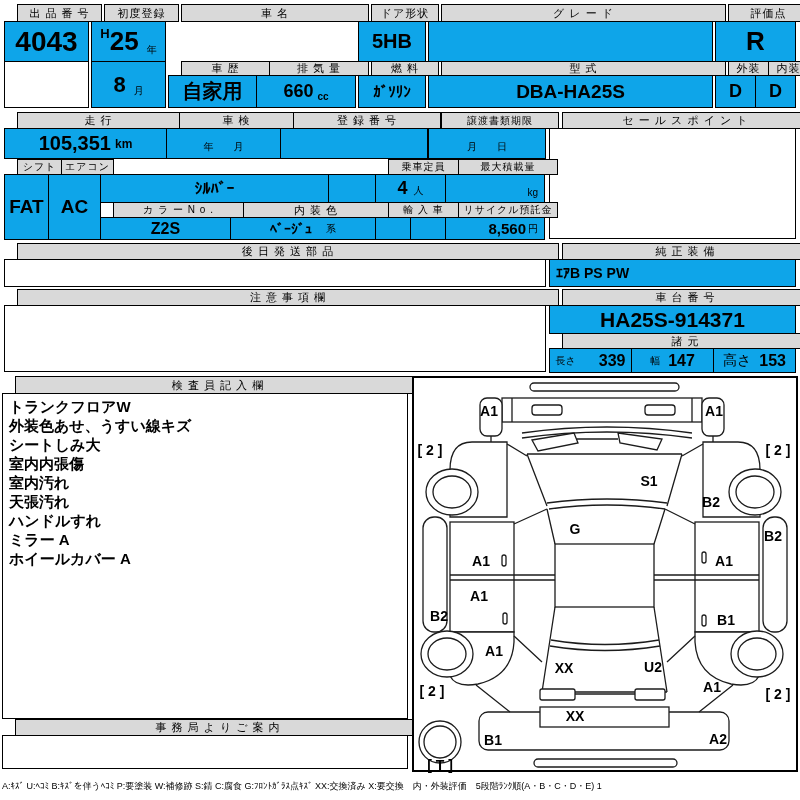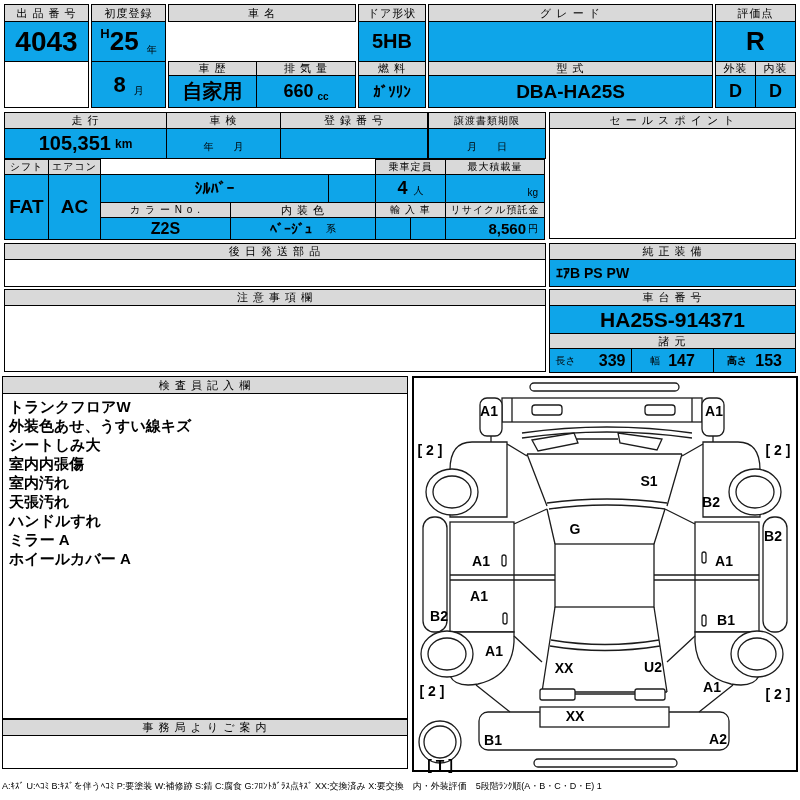--- a/index.html
+++ b/index.html
@@ -1,19 +1,19 @@
 <!DOCTYPE html>
 <html><head>
 <meta charset="utf-8">
 <style>
   html,body{margin:0;padding:0;background:#fff;}
   #sheet{position:relative;width:800px;height:800px;background:#fff;color:#000;
          font-family:"Liberation Sans","DejaVu Sans",sans-serif;overflow:hidden;}
   .h{position:absolute;box-sizing:border-box;border:1px solid #000;background:#d9d9d9;
-     display:flex;align-items:center;justify-content:center;font-size:11px;letter-spacing:1px;white-space:nowrap;}
+     display:flex;align-items:center;justify-content:center;font-size:11px;letter-spacing:1px;white-space:nowrap;margin-left:13px;}
   .v{position:absolute;box-sizing:border-box;border:1px solid #000;background:#0ea5e9;
      display:flex;align-items:center;justify-content:center;font-weight:bold;white-space:nowrap;text-align:center;}
   .bx{position:absolute;box-sizing:border-box;border:1px solid #000;background:#fff;}
   .rt{justify-content:flex-end;padding-right:6px;}
   .lt{justify-content:flex-start;padding-left:6px;}
   #diagram{position:absolute;left:412px;top:376px;width:386px;height:396px;
            box-sizing:border-box;border:2px solid #000;background:#fff;}
   #dsvg{position:absolute;left:0;top:0;}
   #dsvg path,#dsvg rect,#dsvg line,#dsvg ellipse,#dsvg circle{stroke:#1c1c1c;stroke-width:1.3;fill:none;}
   #dsvg .w{fill:#ffffff;}
@@ -128,21 +128,21 @@
   <div class="h" style="left:549px;top:333px;width:247px;height:16px">諸 元</div>
   <div class="v" style="left:549px;top:348px;width:83px;height:25px">
     <span style="font-size:10px;font-weight:normal">長さ</span>
       <span style="font-size:16px;margin-left:23px">339</span>
   </div>
   <div class="v" style="left:631px;top:348px;width:83px;height:25px">
     <span style="font-size:10px;font-weight:normal">幅</span>
       <span style="font-size:16px;margin-left:8px">147</span>
   </div>
   <div class="v" style="left:713px;top:348px;width:83px;height:25px">
-    <span style="font-size:10px;font-weight:bold">高さ</span>
+    <span style="font-size:14px;font-weight:normal">高さ</span>
       <span style="font-size:16px;margin-left:8px">153</span>
   </div>
 
   <div class="h" style="left:2px;top:376px;width:406px;height:18px">検 査 員 記 入 欄</div>
   <div class="bx" id="notes-box" style="left:2px;top:393px;width:406px;height:326px">トランクフロアW
 外装色あせ、うすい線キズ
 シートしみ大
 室内内張傷
 室内汚れ
 天張汚れ

